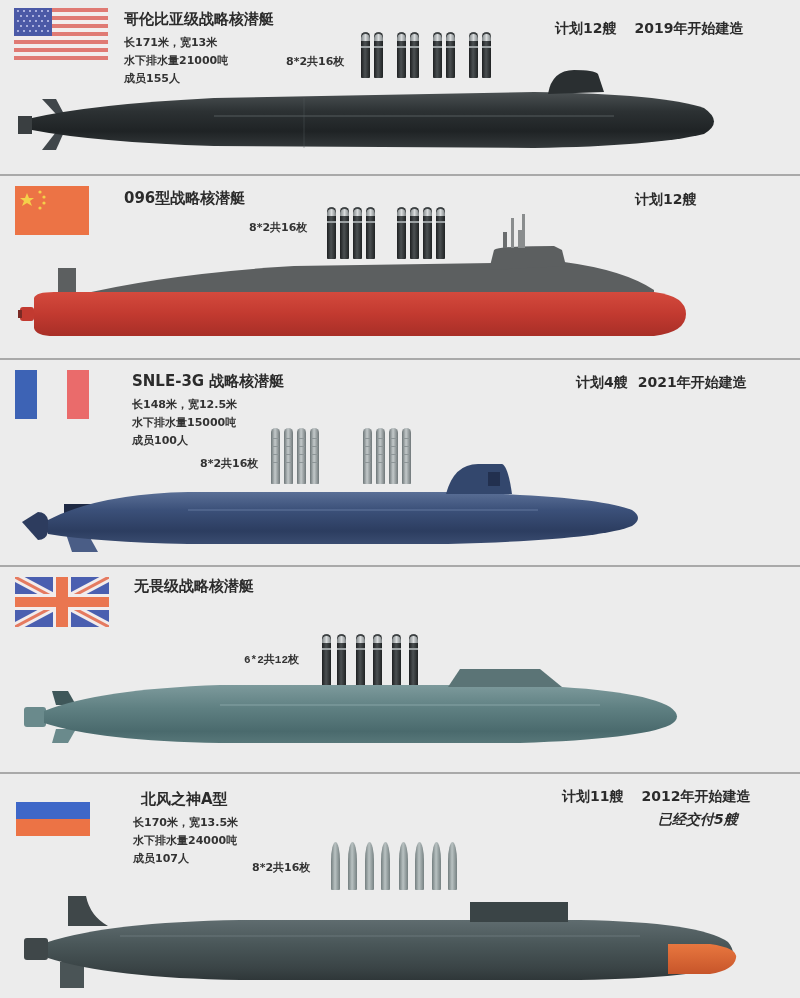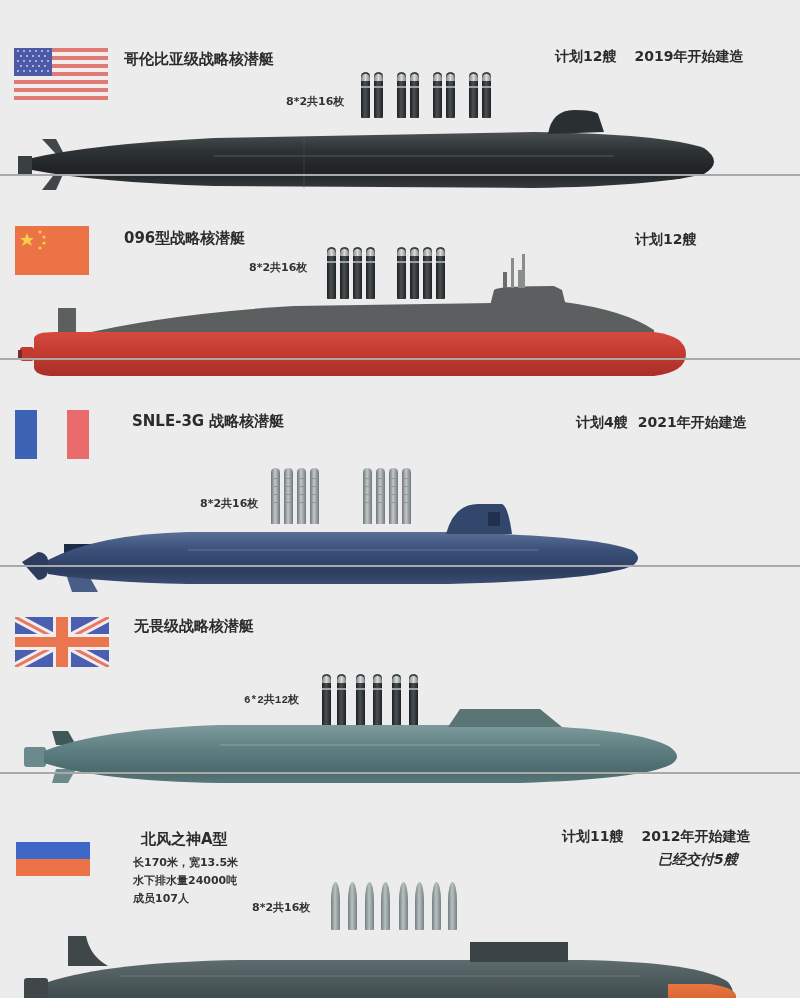--- a/index.html
+++ b/index.html
@@ -1,19 +1,19 @@
 <!DOCTYPE html>
 <html><head>
 <meta charset="utf-8">
 <style>
   * { box-sizing: border-box; margin: 0; padding: 0; }
   html, body { width: 800px; height: 998px; background: #ececec; overflow: hidden; }
   body { font-family: "DejaVu Sans", sans-serif; color: #2a2a2a; position: relative; }
 
-  .panel { position: absolute; left: 0; width: 800px; margin-top: 40px; }
+  .panel { position: absolute; left: 0; width: 800px; }
   .divider { position: absolute; left: 0; width: 800px; height: 2px; background: #a9a9a9; }
 
   .flag { position: absolute; overflow: hidden; }
   .title { position: absolute; font-size: 15px; font-weight: bold; color: #2b2b2b; white-space: nowrap; }
   .specs { position: absolute; font-size: 11px; font-weight: bold; color: #333; line-height: 18px; white-space: nowrap; }
   .missile-label { position: absolute; font-size: 11px; font-weight: bold; color: #333; white-space: nowrap; }
   .plan { position: absolute; font-size: 14px; font-weight: bold; color: #2b2b2b; white-space: nowrap; text-align: right; }
   .plan .gap { display: inline-block; width: 18px; }
   .plan-line2 { position: absolute; font-size: 14px; font-weight: bold; color: #2b2b2b; white-space: nowrap; }
 
@@ -72,32 +72,37 @@
         <circle cx="4" cy="23" r="1"></circle>
           <circle cx="10" cy="23" r="1"></circle>
           <circle cx="16" cy="23" r="1"></circle>
           <circle cx="22" cy="23" r="1"></circle>
           <circle cx="28" cy="23" r="1"></circle>
           <circle cx="34" cy="23" r="1"></circle>
       </g>
     </svg>
   </div>
   <div class="title" style="left:124px;top:10px;">哥伦比亚级战略核潜艇</div>
+  <div class="specs" style="left:124px;top:34px;">
+    <div>长171米，宽13米</div>
+    <div>水下排水量21000吨</div>
+    <div>成员155人</div>
+  </div>
   <div class="missile-label" style="left:286px;top:54px;">8*2共16枚</div>
   <div class="missiles" style="left:361px;top:32px;">
     <div class="missile dark" style="height:46px;"></div>
     <div class="missile dark gap-after" style="height:46px;"></div>
     <div class="missile dark" style="height:46px;"></div>
     <div class="missile dark gap-after" style="height:46px;"></div>
     <div class="missile dark" style="height:46px;"></div>
     <div class="missile dark gap-after" style="height:46px;"></div>
     <div class="missile dark" style="height:46px;"></div>
     <div class="missile dark" style="height:46px;"></div>
   </div>
-  <div class="plan" style="left:555px;top:8px;">
+  <div class="plan" style="left:555px;top:20px;">
     <span>计划12艘</span><span class="gap"></span><span>2019年开始建造</span>
   </div>
   <svg class="sub" style="left:14px;top:66px;" width="710" height="90" viewBox="0 0 710 90">
     <defs>
       <linearGradient id="usHull" x1="0" y1="0" x2="0" y2="1">
         <stop offset="0" stop-color="#4a5052"></stop>
           <stop offset="0.35" stop-color="#2c3133"></stop>
           <stop offset="0.7" stop-color="#1f2325"></stop>
           <stop offset="1" stop-color="#34393b"></stop>
       </linearGradient>
@@ -168,20 +173,25 @@
 
 <section class="panel" style="top:360px;height:205px;">
   <div class="flag" style="left:15px;top:10px;width:74px;height:49px;">
     <svg width="74" height="49" viewBox="0 0 74 49">
       <rect width="22" height="49" fill="#3d63b5"></rect>
       <rect x="22" width="30" height="49" fill="#ececec"></rect>
       <rect x="52" width="22" height="49" fill="#ea6b6b"></rect>
     </svg>
   </div>
   <div class="title" style="left:132px;top:12px;">SNLE-3G 战略核潜艇</div>
+  <div class="specs" style="left:132px;top:36px;">
+    <div>长148米，宽12.5米</div>
+    <div>水下排水量15000吨</div>
+    <div>成员100人</div>
+  </div>
   <div class="missile-label" style="left:200px;top:96px;">8*2共16枚</div>
   <div class="missiles" style="left:271px;top:68px;">
     <div class="missile grey" style="height:56px;"></div>
     <div class="missile grey" style="height:56px;"></div>
     <div class="missile grey" style="height:56px;"></div>
     <div class="missile grey" style="height:56px;margin-right:44px;"></div>
     <div class="missile grey" style="height:56px;"></div>
     <div class="missile grey" style="height:56px;"></div>
     <div class="missile grey" style="height:56px;"></div>
     <div class="missile grey" style="height:56px;"></div>

